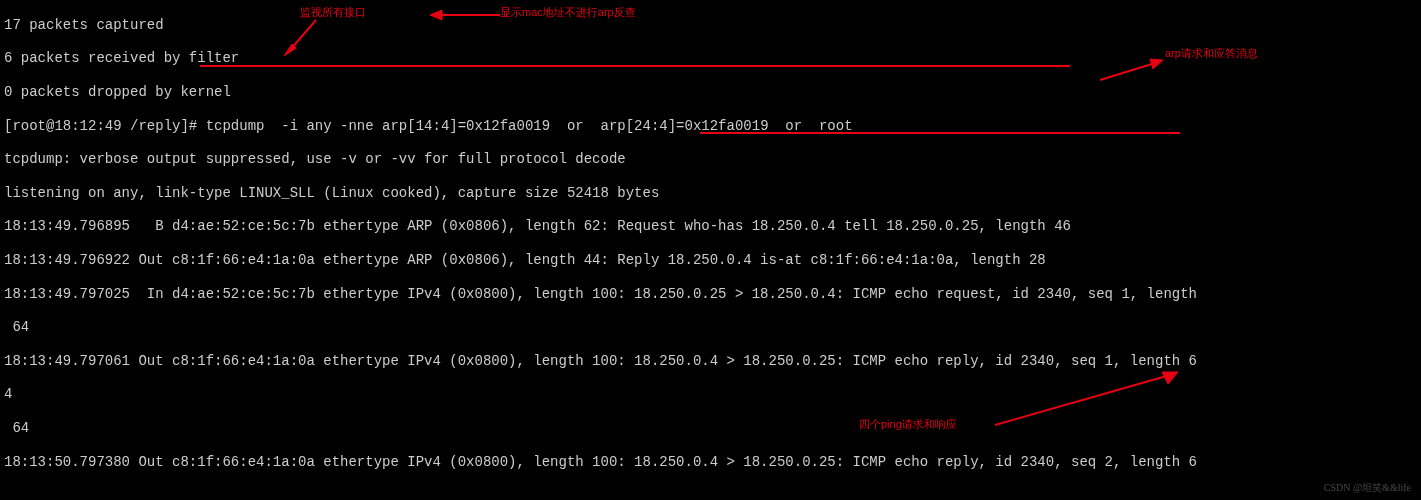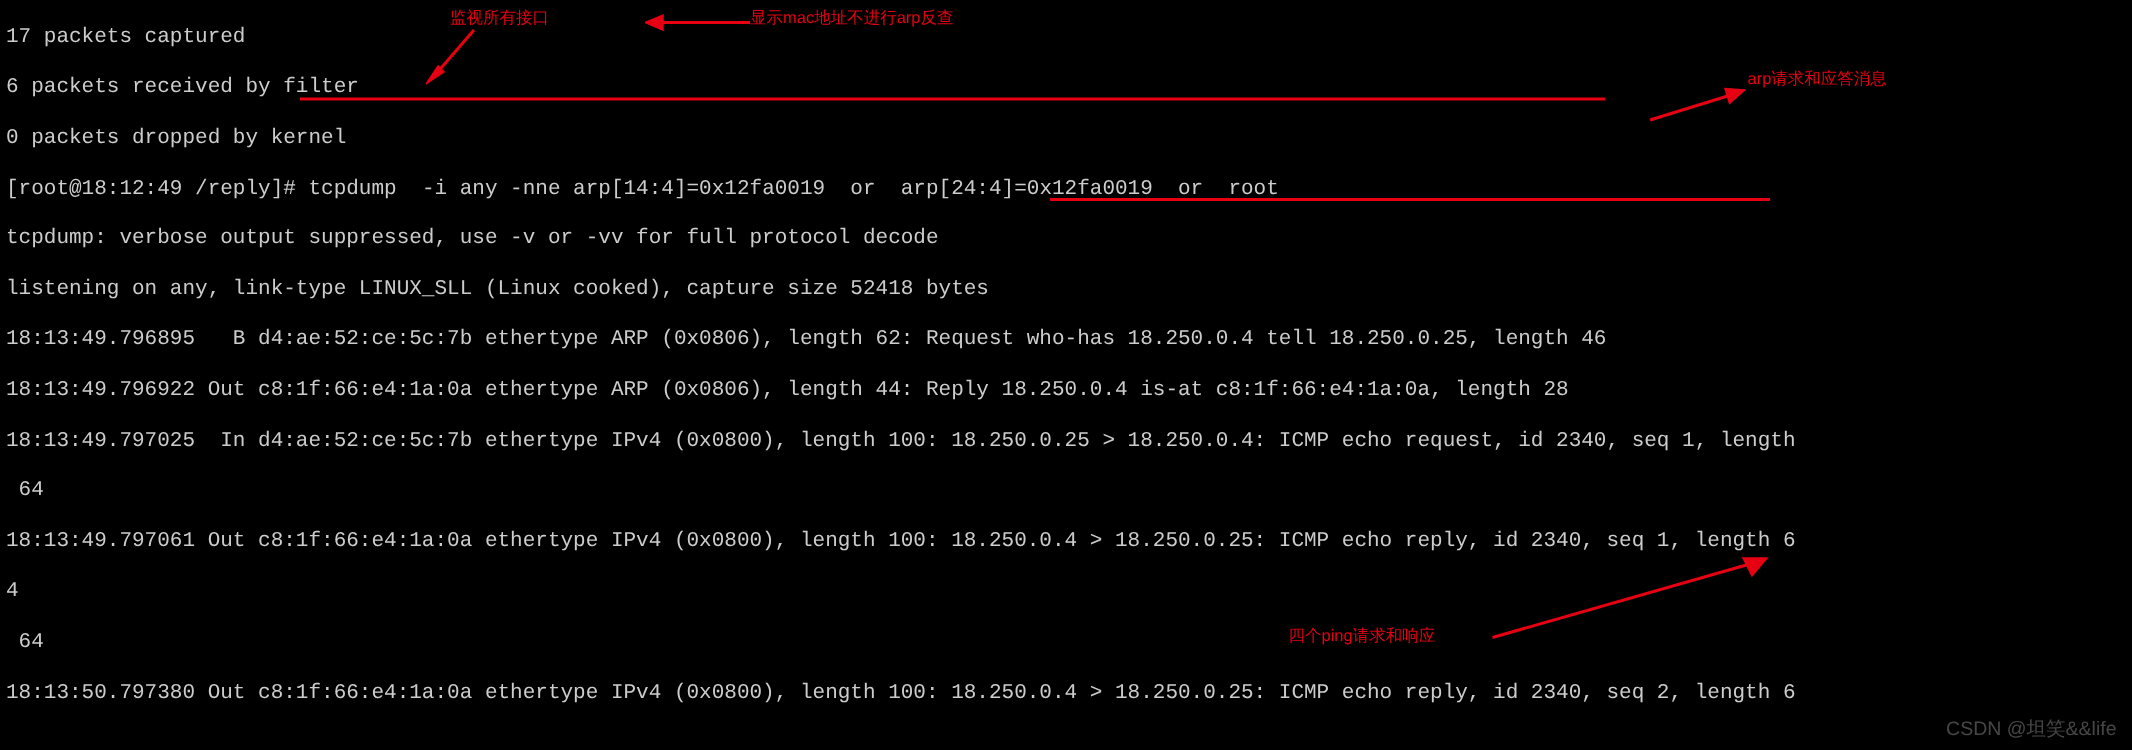--- a/index.html
+++ b/index.html
@@ -40,22 +40,22 @@
   .arrow {
     position: absolute;
     stroke: #e60012;
     fill: #e60012;
     z-index: 6;
   }
   .watermark {
     position:absolute;
     right:10px; bottom:6px;
     color:rgba(200,200,200,0.35);
-    font-family:Liberation Sans, sans-serif;
-    font-size:13px;
+    font-family:Liberation Serif, serif;
+    font-size:10px;
     margin-top:39px;
   }
 </style>
 </head>
 <body>
 
 
 
 <div class="terminal">
 <span class="line">17 packets captured</span>

